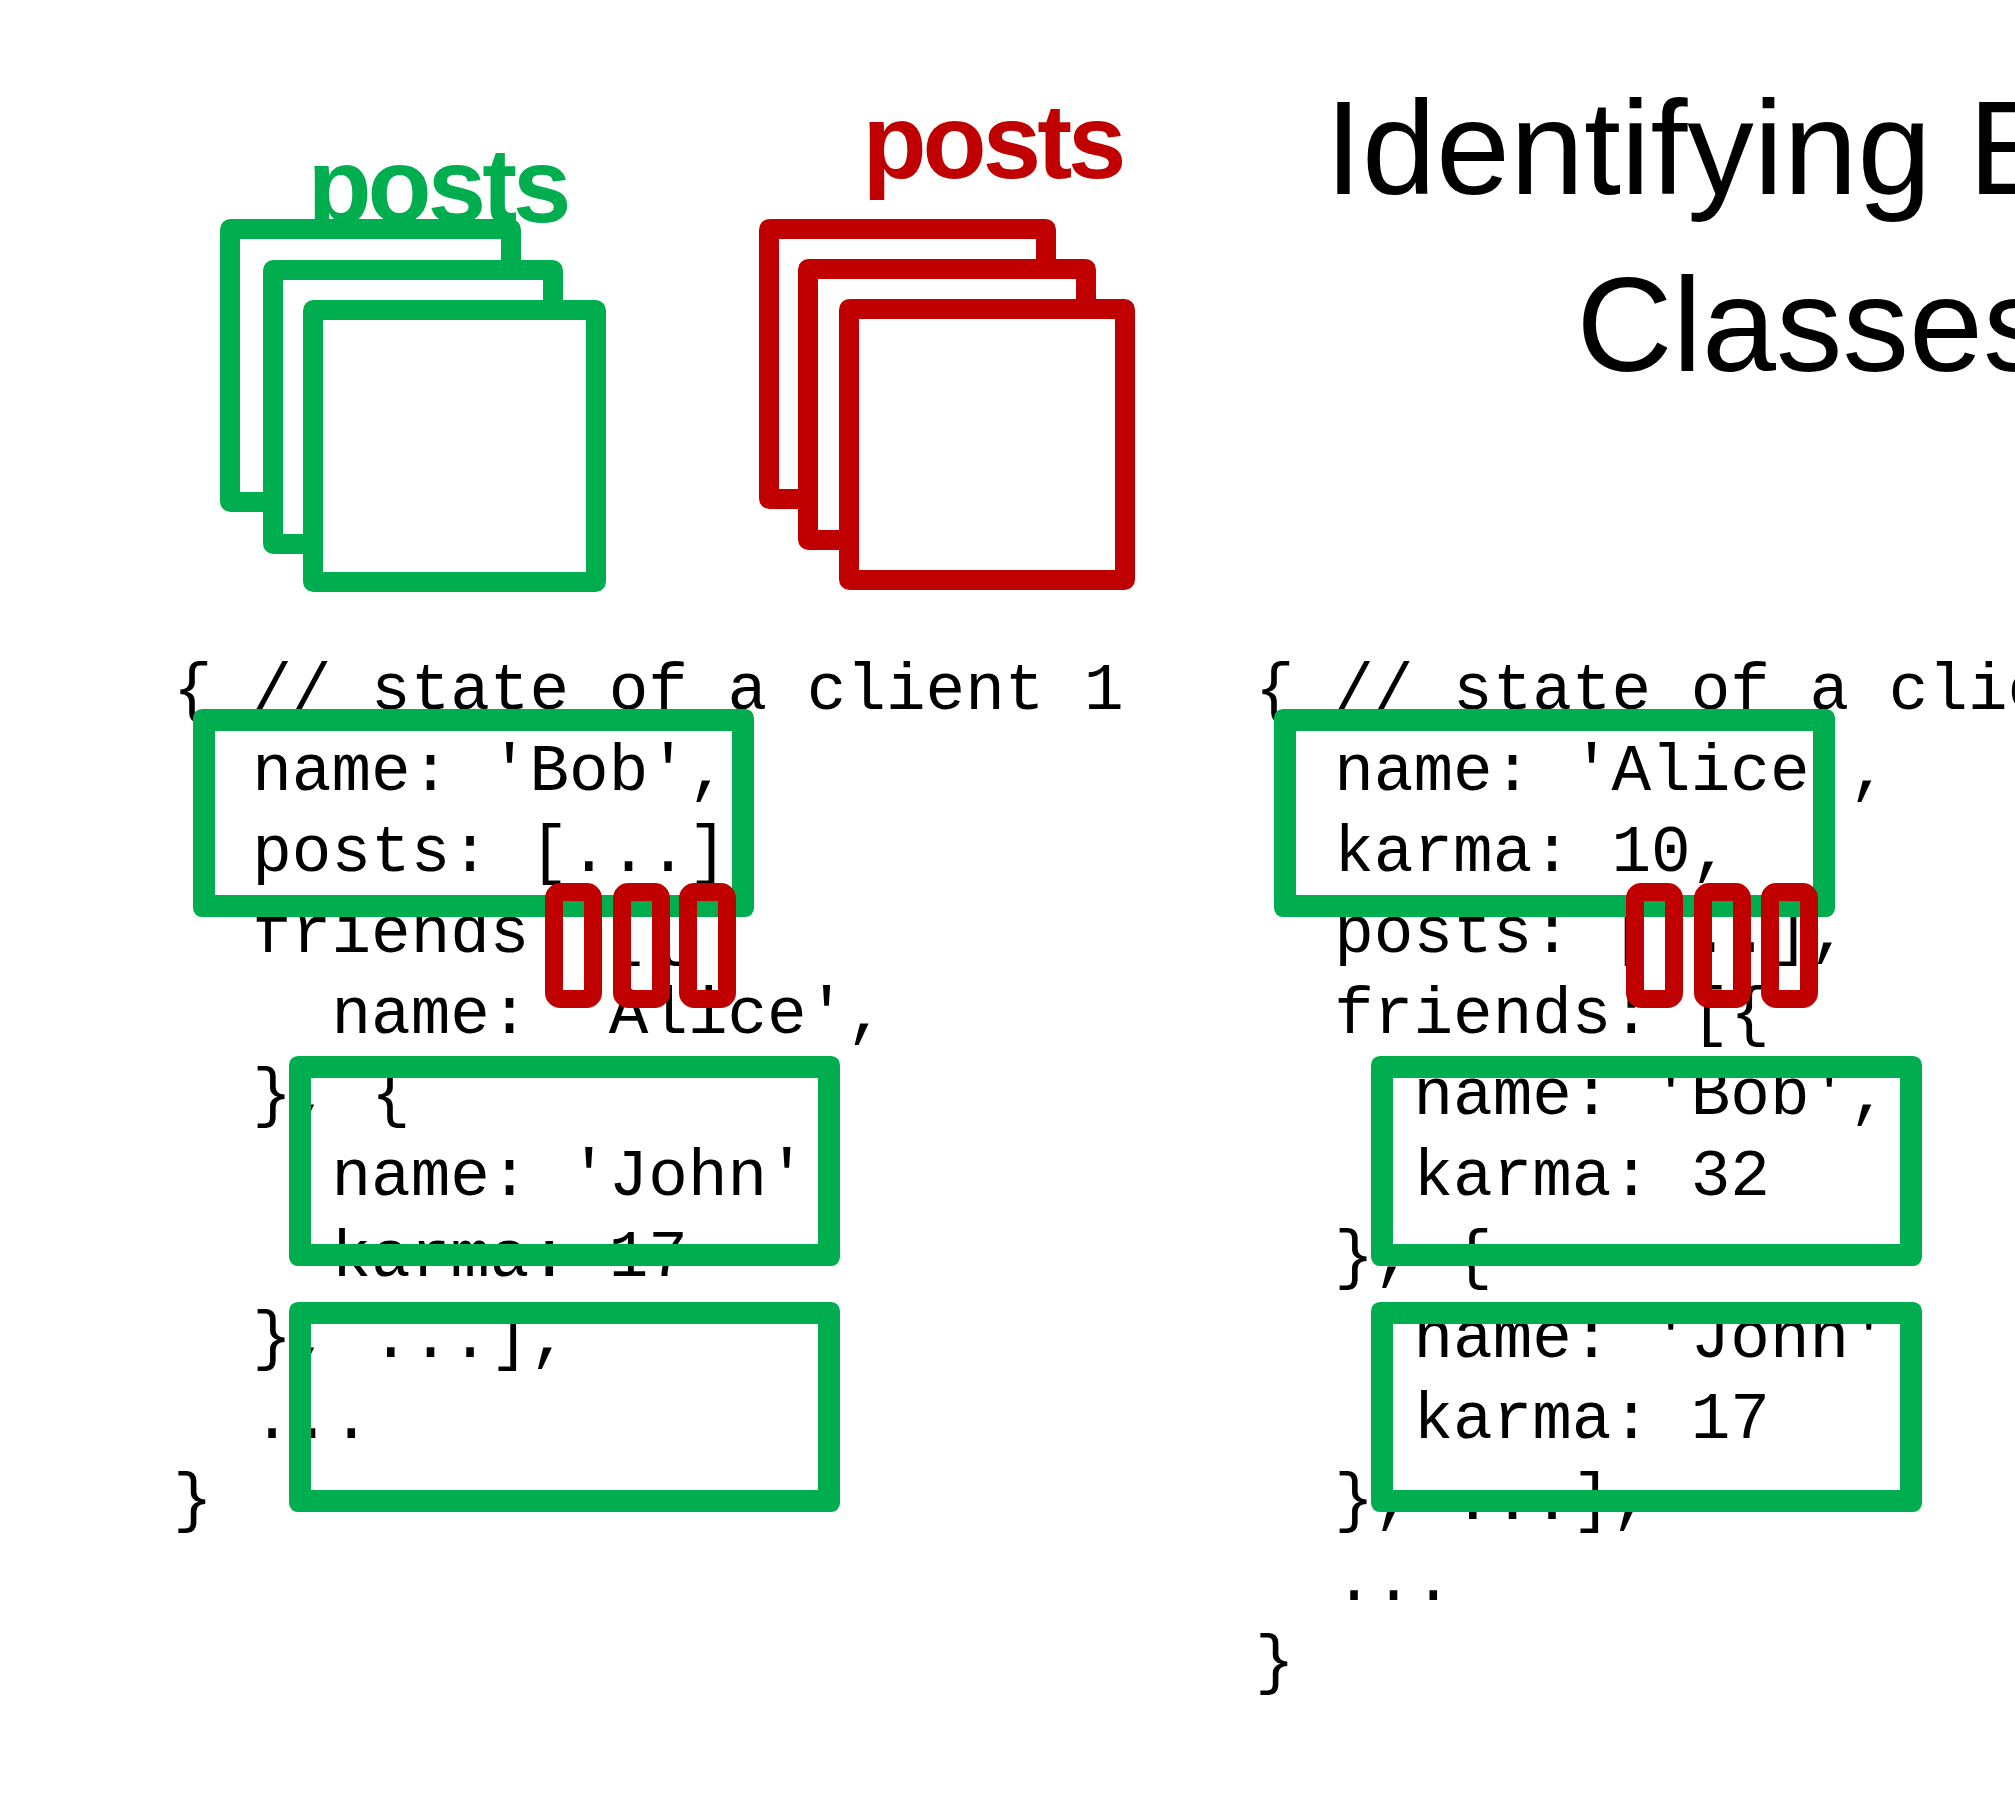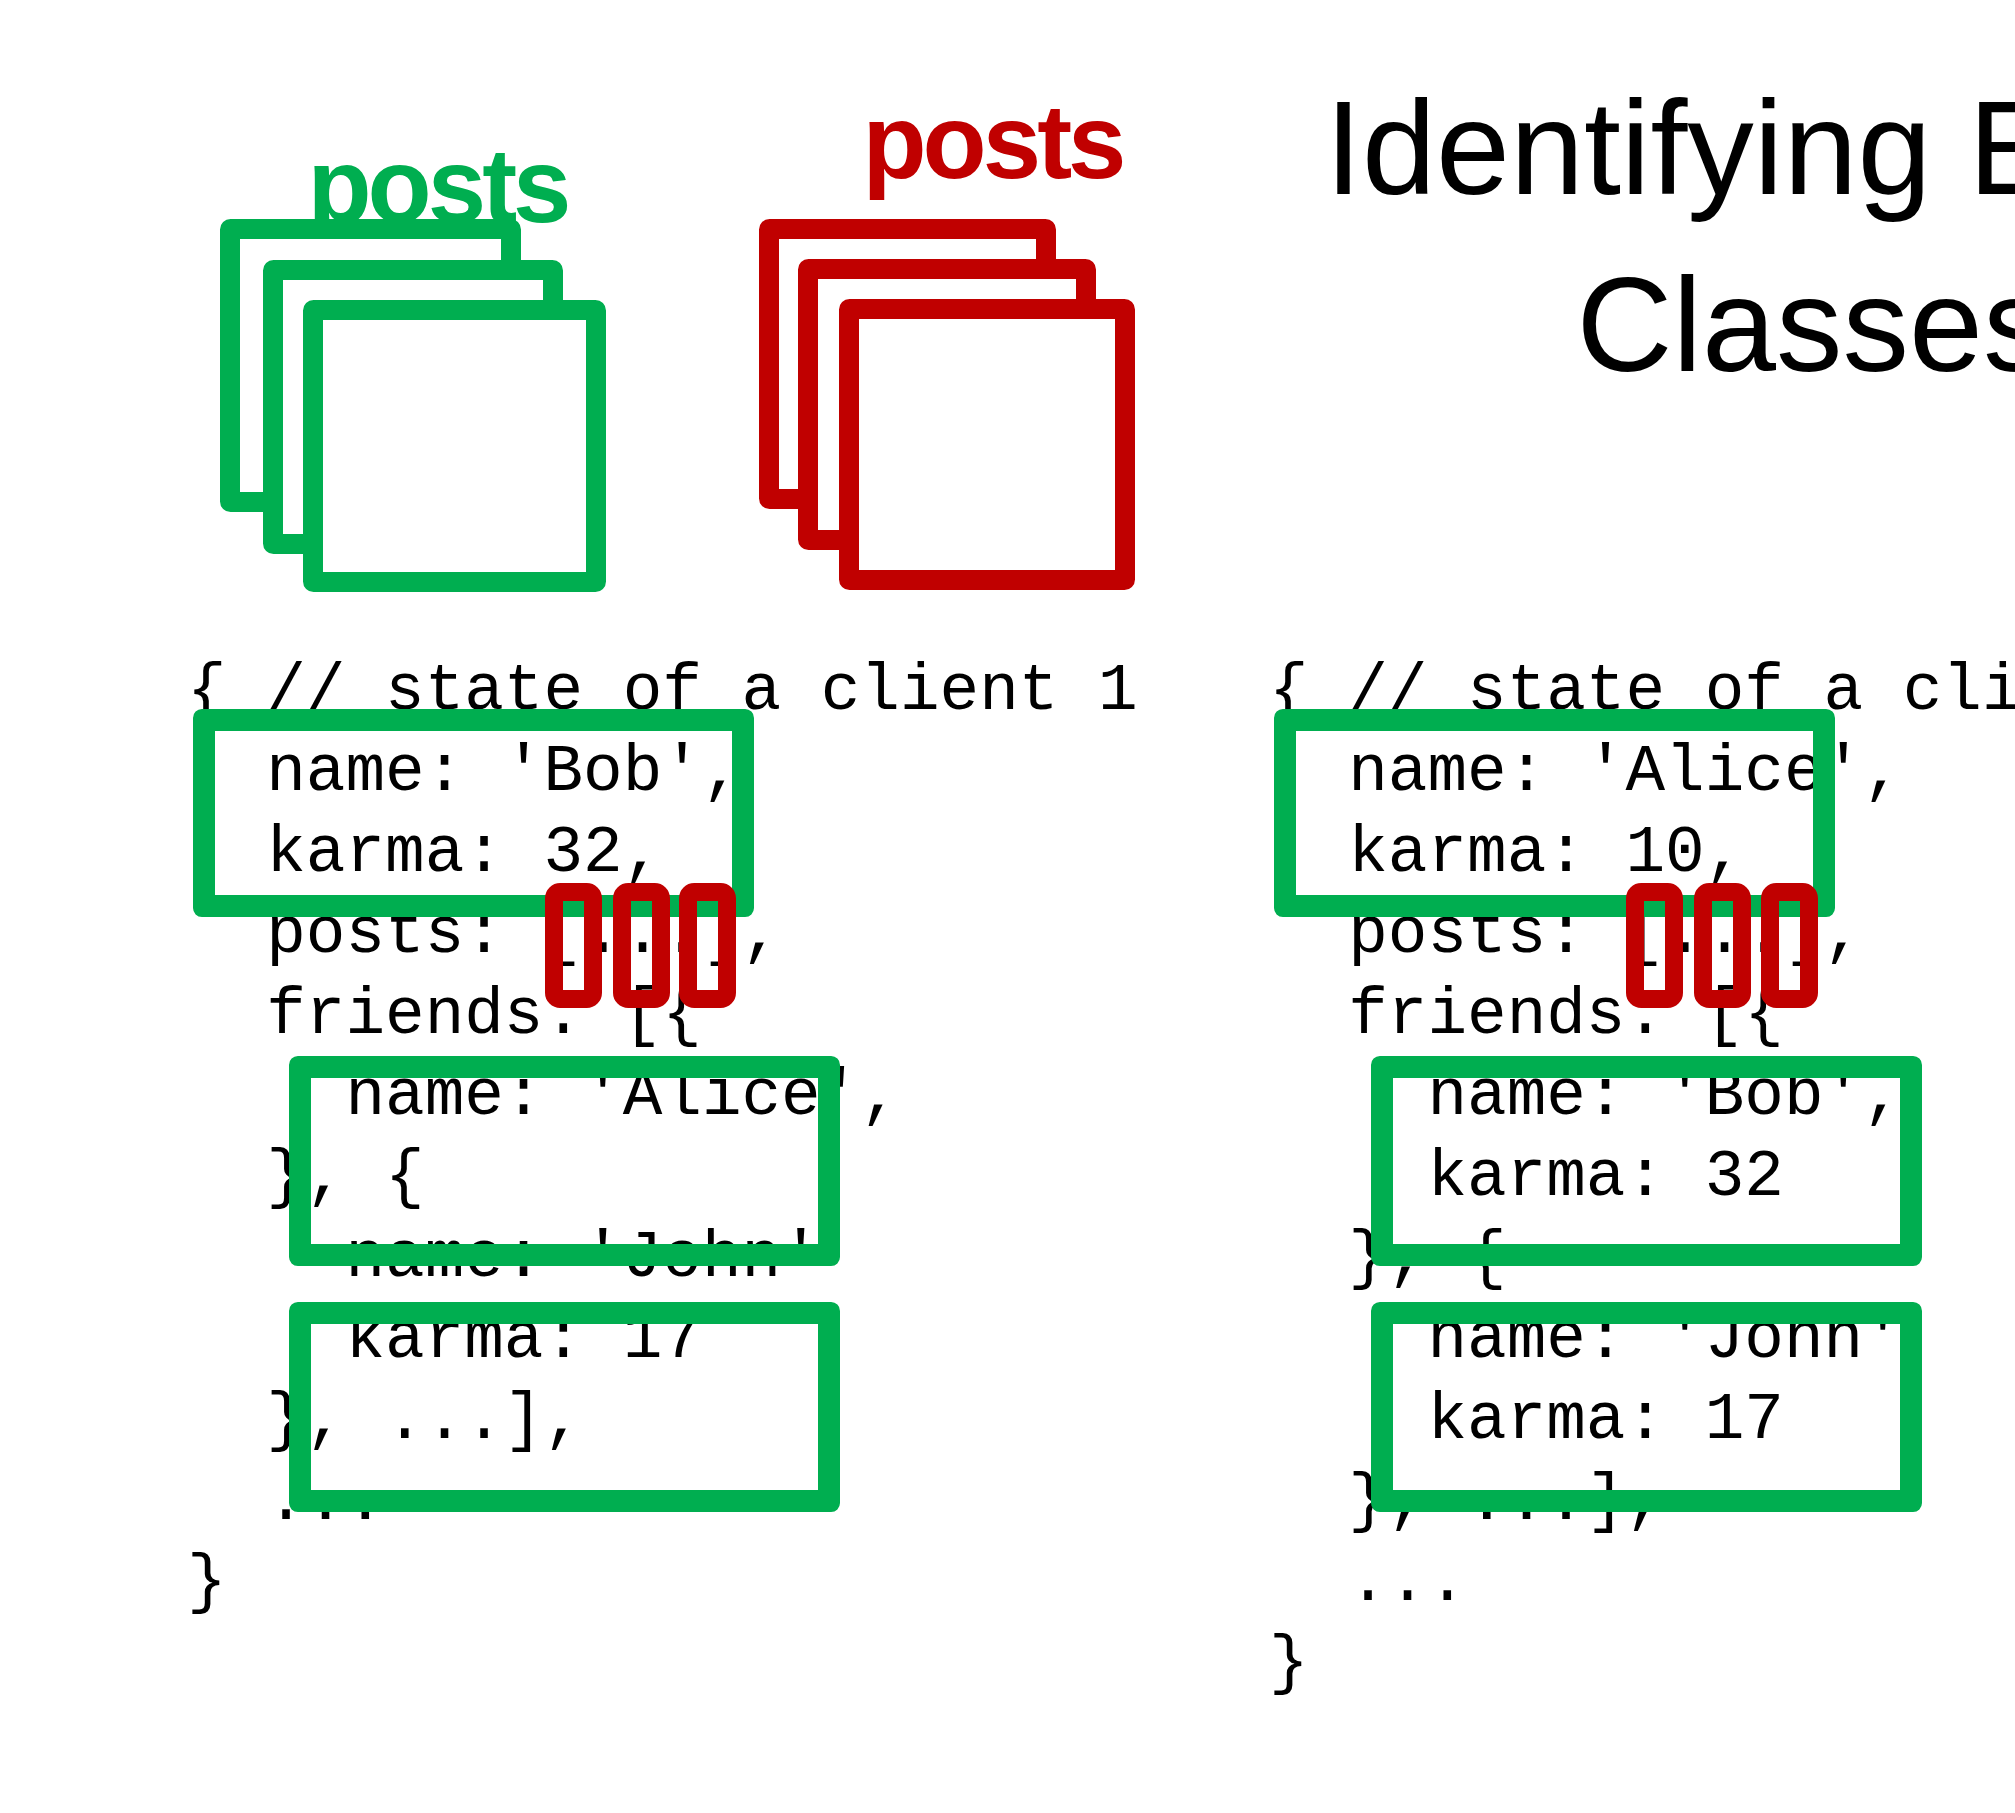--- a/index.html
+++ b/index.html
@@ -46,21 +46,20 @@
     position:absolute;
     top:651px;
     font-family:"Liberation Mono", monospace;
     font-size:66px;
     color:#000000;
   }
   .code-line{
     white-space:pre;
     height:81px;
     line-height:81px;
-    margin-left:14px;
   }
   
   .hl{
     position:absolute;
     box-sizing:border-box;
     border:22px solid var(--green);
     border-radius:8.9px;
     background:transparent;
   }
   .post-marker{
@@ -93,21 +92,20 @@
 
   <div>
     <div class="card red" style="left:759px;top:219px;width:297px;height:290px;"></div>
     <div class="card red" style="left:798px;top:259px;width:298px;height:291px;"></div>
     <div class="card red" style="left:839px;top:299px;width:296px;height:291px;"></div>
   </div>
 
   <div class="code" style="left:173px;">
     <div class="code-line">{ // state of a client 1</div>
     <div class="code-line">  name: 'Bob',</div>
-    <div class="code-line">  karma: 32,</div>
     <div class="code-line">  posts: [...],</div>
     <div class="code-line">  friends: [{</div>
     <div class="code-line">    name: 'Alice',</div>
     <div class="code-line">  }, {</div>
     <div class="code-line">    name: 'John'</div>
     <div class="code-line">    karma: 17</div>
     <div class="code-line">  }, ...],</div>
     <div class="code-line">  ...</div>
     <div class="code-line">}</div>
   </div>

